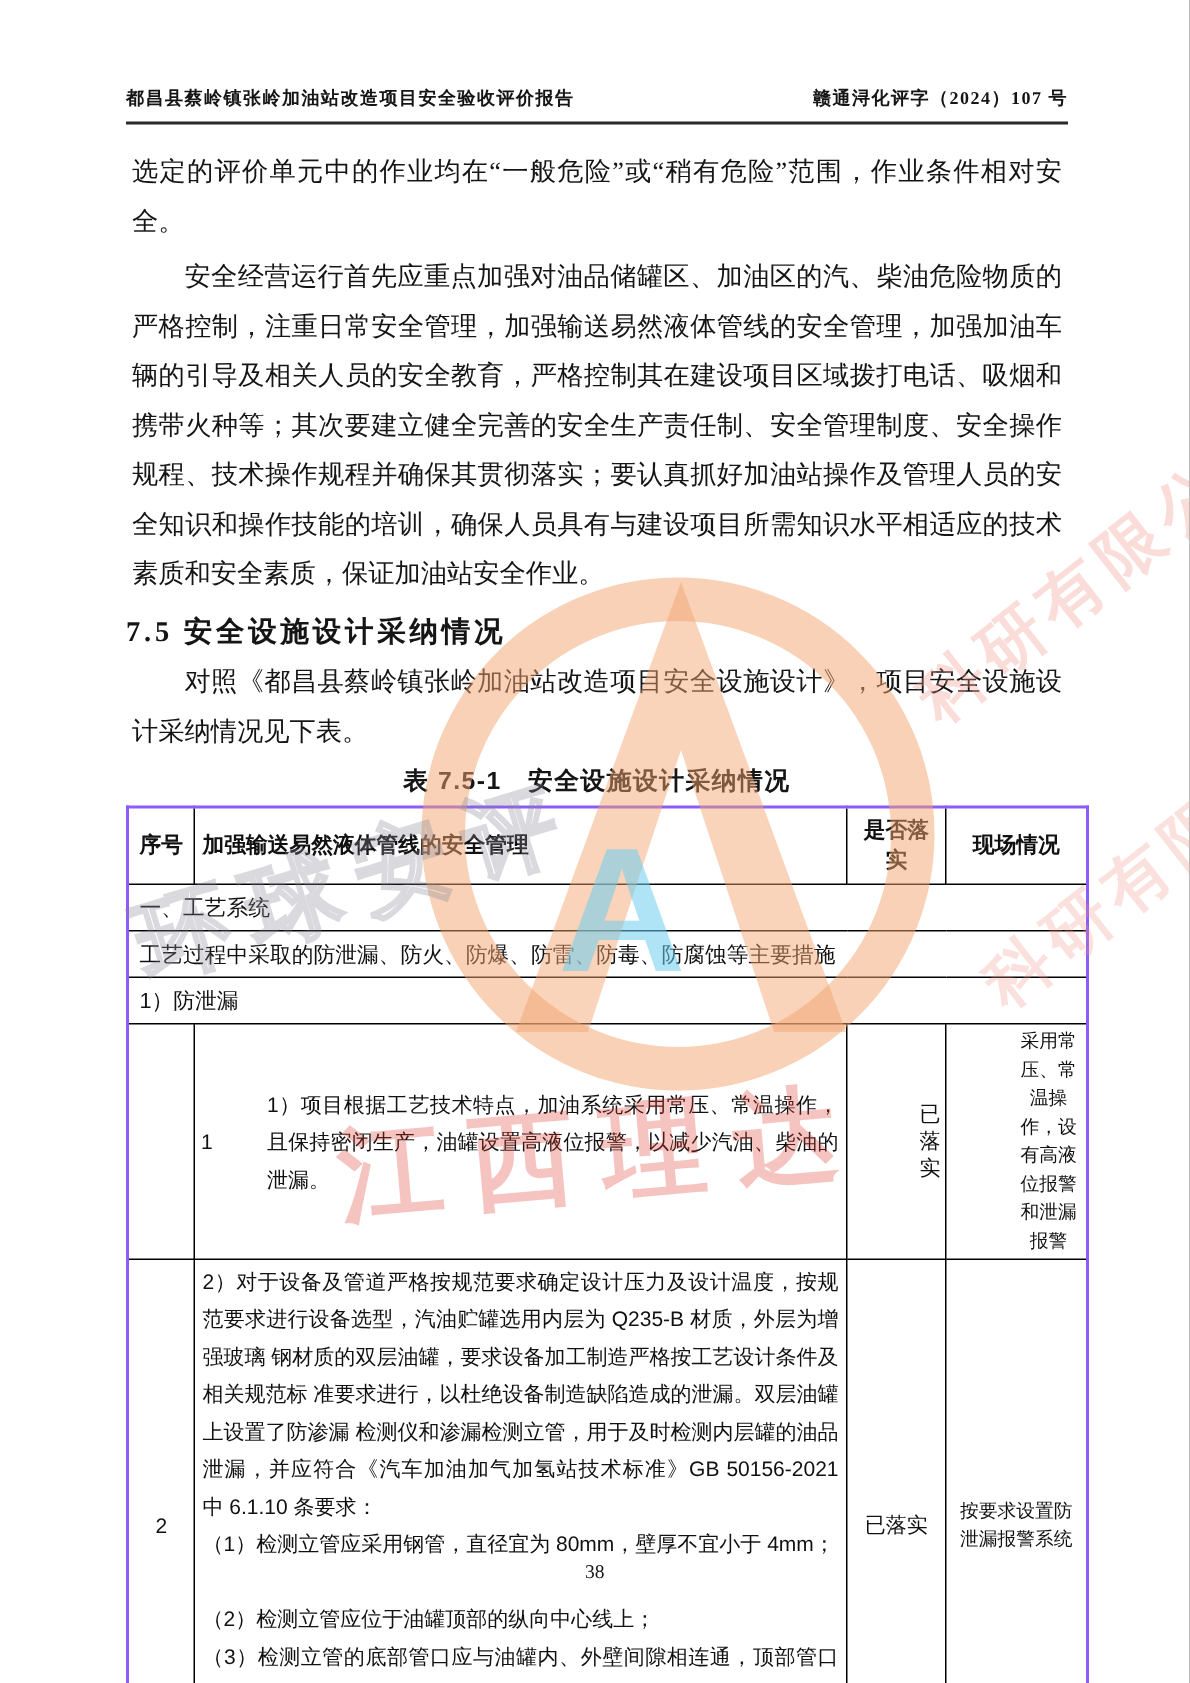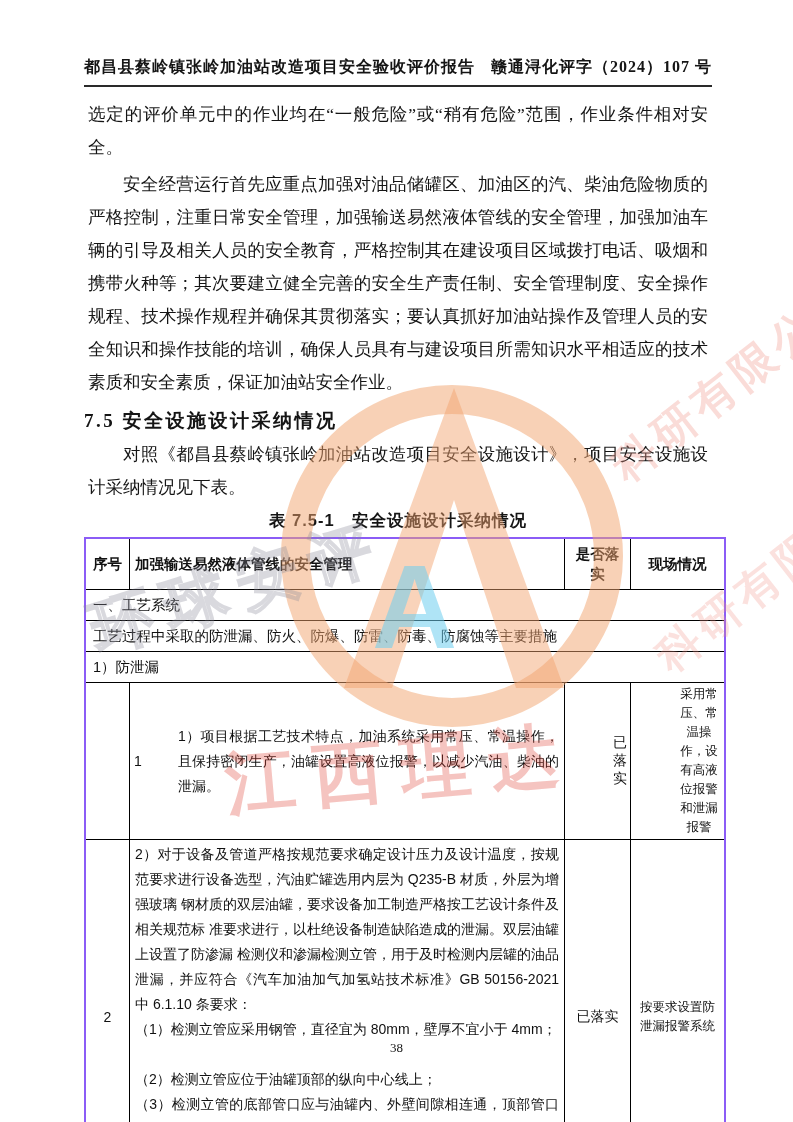--- a/index.html
+++ b/index.html
@@ -6,21 +6,21 @@
   .page{
     position:relative;width:793px;height:1122px;margin:0 auto;
     background:#ffffff;color:#151515;overflow:hidden;
     font-family:"Liberation Serif",serif;
   }
   
   .doc-header{
     position:absolute;top:57px;left:84px;width:628px;
     display:flex;justify-content:space-between;align-items:flex-start;
     border-bottom:2px solid #2a2a2a;padding-bottom:7px;
-    font-size:16px;font-weight:bold;letter-spacing:1px;
+    font-size:12px;font-weight:bold;letter-spacing:1px;
   }
   
   .content{position:absolute;top:94px;left:84px;width:628px;z-index:2;}
   p.body{font-size:17.5px;line-height:33px;text-align:justify;margin:4px;}
   p.indent{text-indent:2em;}
   h2.sec{
     font-size:19px;font-weight:bold;margin:9px 0 4px 0;letter-spacing:2.5px;
     font-family:"Liberation Serif",serif;
   }
   .table-title{

